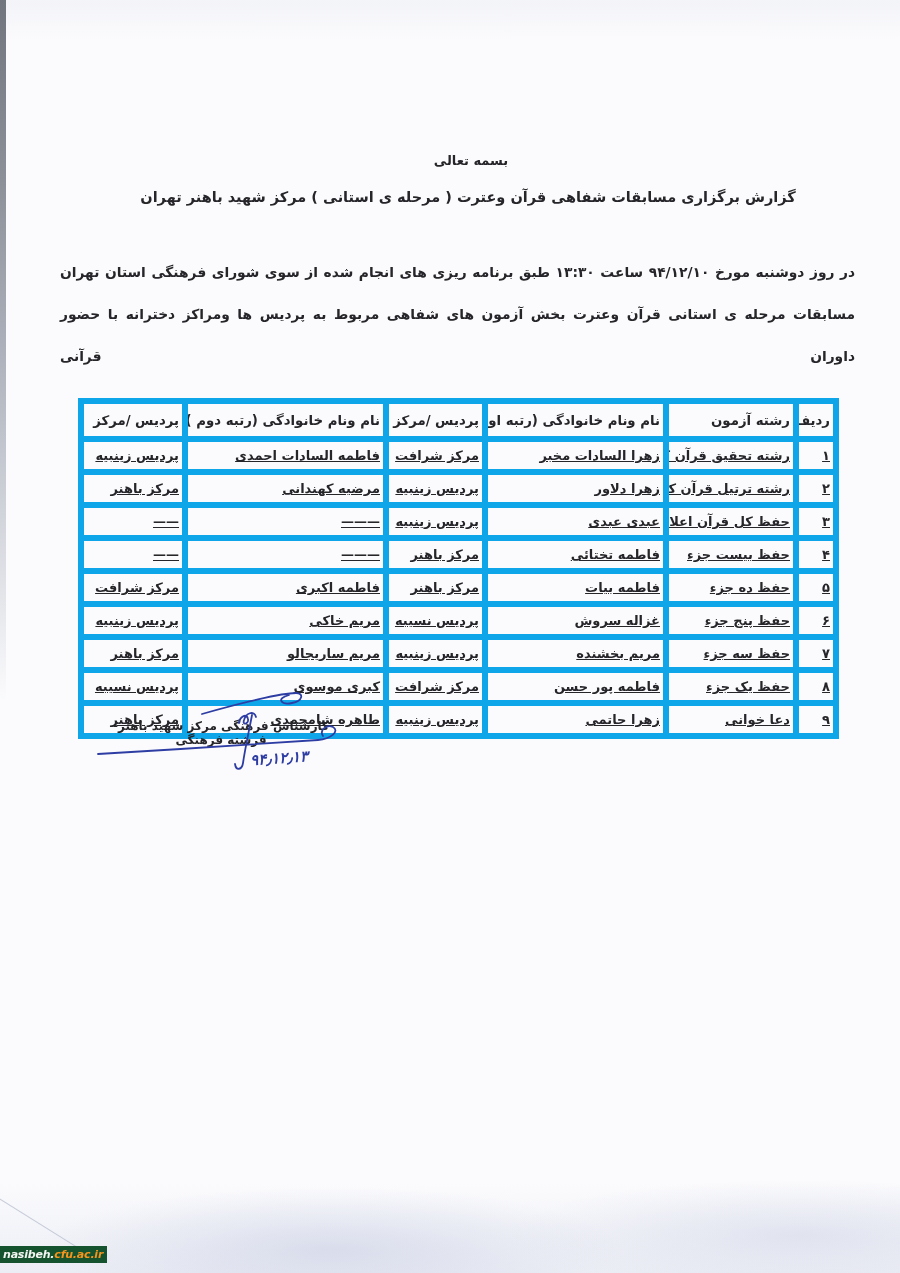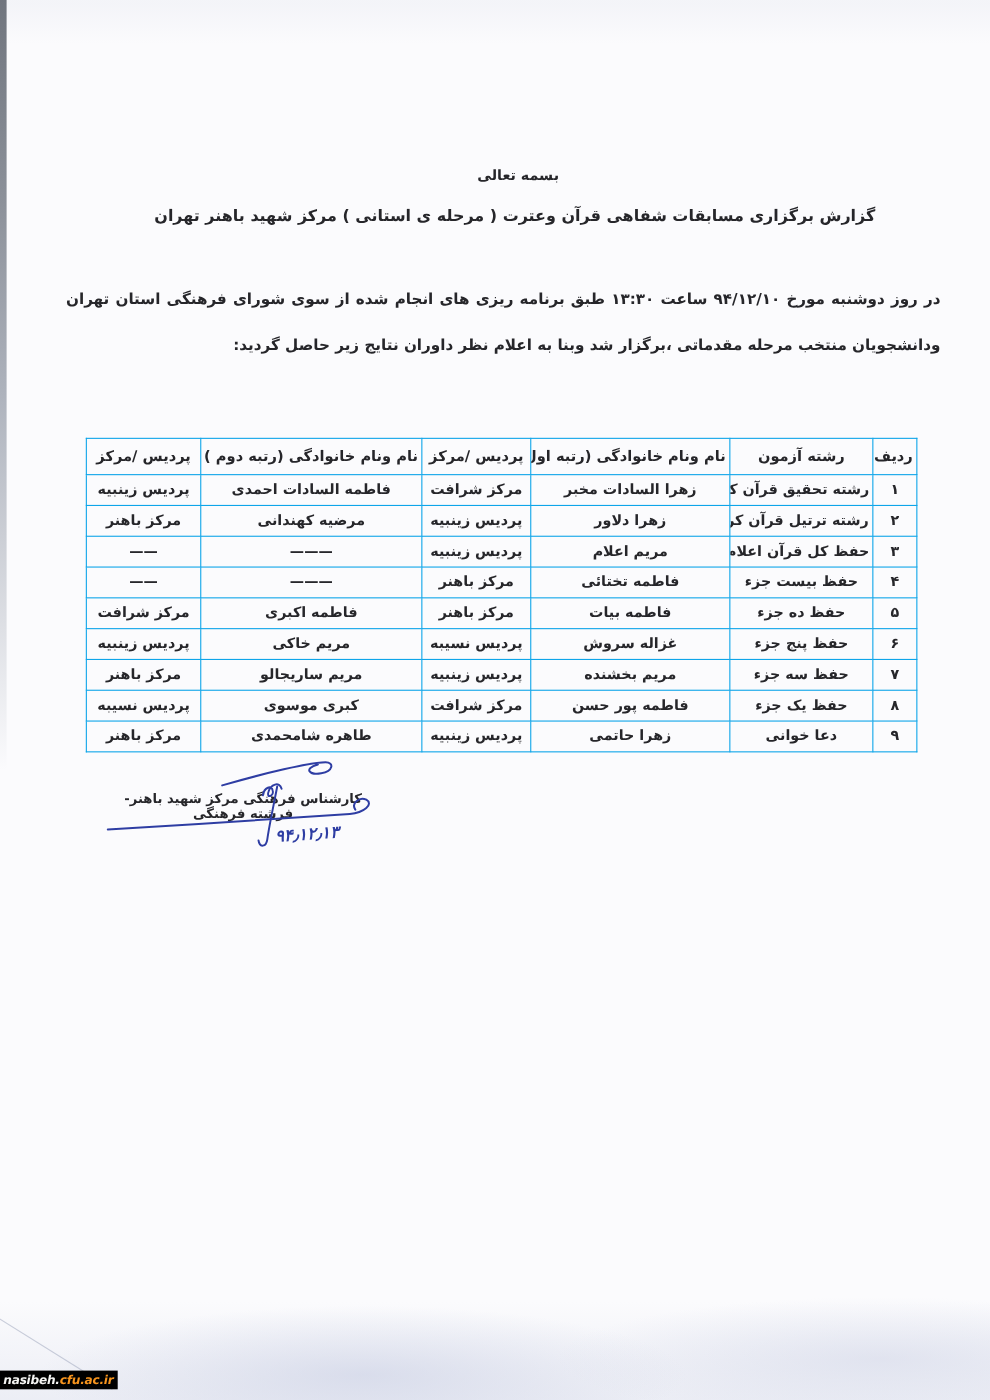--- a/index.html
+++ b/index.html
@@ -35,55 +35,55 @@
     font-size:13.8px;font-weight:bold;line-height:42px;
   }
   .para .line{text-align:justify;}
   .para .line.stretch{text-align-last:justify;}
   .para .line.last{text-align-last:right;}
   table.results{
     position:absolute;top:398px;left:78px;width:756px;
     border-collapse:collapse;direction:rtl;table-layout:fixed;
   }
   table.results th, table.results td{
-    border:1px solid #0ea5e9;text-align:center;vertical-align:middle;
+    border:6px solid #0ea5e9;text-align:right;vertical-align:middle;
     font-size:13px;font-weight:bold;padding:0 3px;overflow:hidden;white-space:nowrap;
   }
   table.results th{height:32px;font-size:13.3px;}
-  table.results td{height:27px;}
+  table.results td{height:27px;text-decoration:underline;}
   col.c-radif{width:40px;} col.c-reshteh{width:130px;} col.c-name1{width:181px;}
   col.c-center1{width:99px;} col.c-name2{width:201px;} col.c-center2{width:104px;}
   .sig-caption{
     position:absolute;top:719px;left:95px;width:252px;text-align:center;
     direction:rtl;font-size:12px;font-weight:bold;
   }
   .sig-svg{position:absolute;left:90px;top:683px;width:270px;height:105px;}
   .sig-date{
     position:absolute;left:250px;top:748px;width:95px;direction:ltr;text-align:left;
     font-size:15px;font-weight:bold;font-style:italic;letter-spacing:2px;
     transform:rotate(-4deg);
   }
   .watermark{
     position:absolute;left:0;top:1246px;height:17px;line-height:17px;padding:0 4px 0 3px;
-    background:#000000;font-size:11px;font-weight:bold;font-style:italic;color:#f4f4f2;
+    background:#14532d;font-size:11px;font-weight:bold;font-style:italic;color:#f4f4f2;
     letter-spacing:-0.2px;white-space:nowrap;
   }
 </style>
 </head>
 <body>
 
 <div class="scan-edge-left"></div>
 <div class="corner-line"></div>
 
 <div class="bismillah">بسمه تعالی</div>
 <div class="doc-title">گزارش برگزاری مسابقات شفاهی قرآن وعترت  ( مرحله ی استانی ) مرکز شهید باهنر تهران</div>
 
 <div class="para">
   <div class="line stretch">در روز دوشنبه  مورخ ۹۴/۱۲/۱۰  ساعت ۱۳:۳۰  طبق برنامه ریزی های انجام شده از سوی شورای فرهنگی استان تهران</div>
-  <div class="line last">ودانشجویان منتخب مرحله مقدماتی ،برگزار شد وبنا به اعلام نظر داوران نتایج زیر حاصل گردید:</div>
+  <div class="line stretch">مسابقات مرحله ی استانی قرآن وعترت بخش آزمون های شفاهی مربوط به پردیس ها ومراکز دخترانه با حضور داوران قرآنی</div>
 </div>
 
 <table class="results">
   <colgroup>
     <col class="c-radif">
       <col class="c-reshteh">
       <col class="c-name1">
     <col class="c-center1">
       <col class="c-name2">
       <col class="c-center2">
@@ -111,21 +111,21 @@
         <td>۲</td>
         <td>رشته ترتیل قرآن کریم</td>
         <td>زهرا دلاور</td>
         <td>پردیس زینبیه</td>
         <td>مرضیه کهندانی</td>
         <td>مرکز باهنر</td>
       </tr>
       <tr>
         <td>۳</td>
         <td>حفظ کل قرآن اعلام</td>
-        <td>مریم اعلام</td>
+        <td>عبدی عبدی</td>
         <td>پردیس زینبیه</td>
         <td>———</td>
         <td>——</td>
       </tr>
       <tr>
         <td>۴</td>
         <td>حفظ بیست جزء</td>
         <td>فاطمه تختائی</td>
         <td>مرکز باهنر</td>
         <td>———</td>

